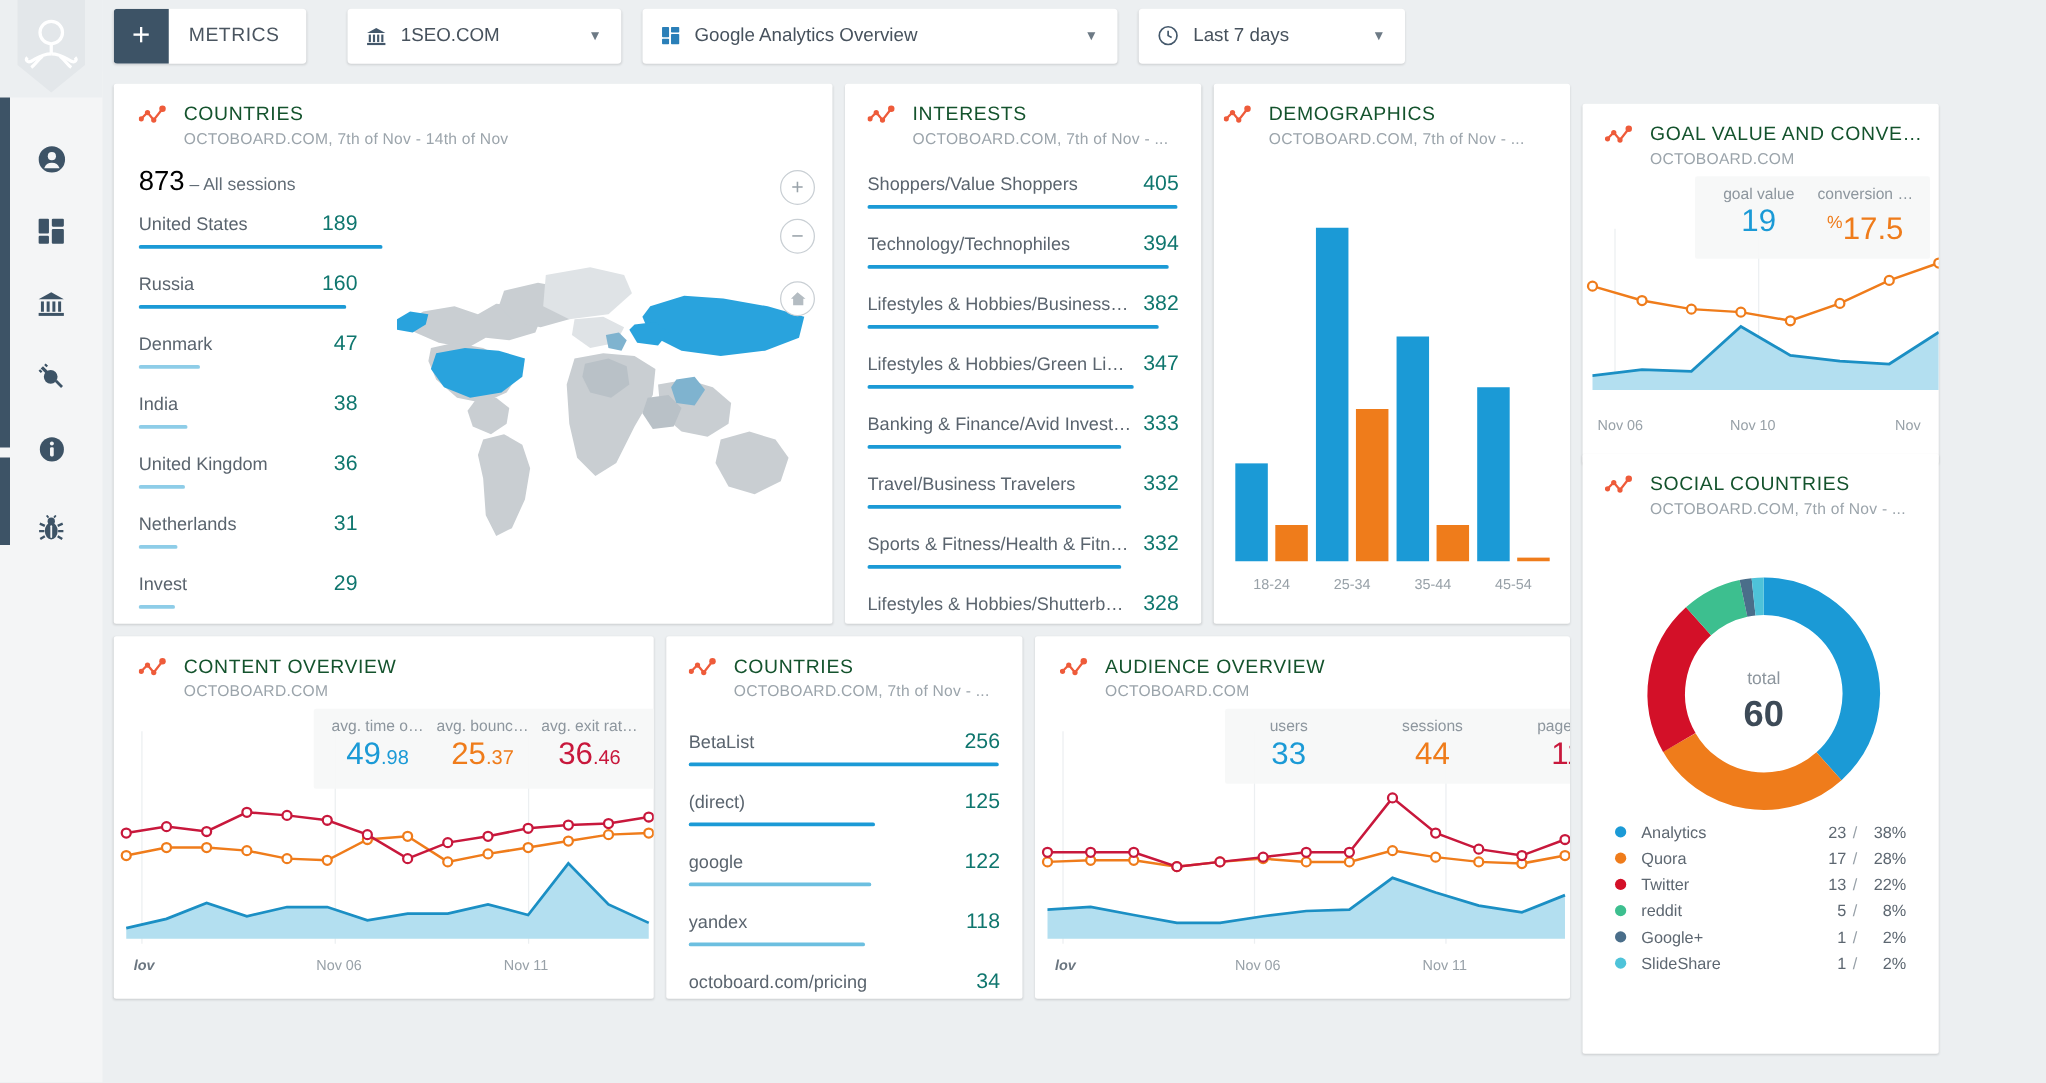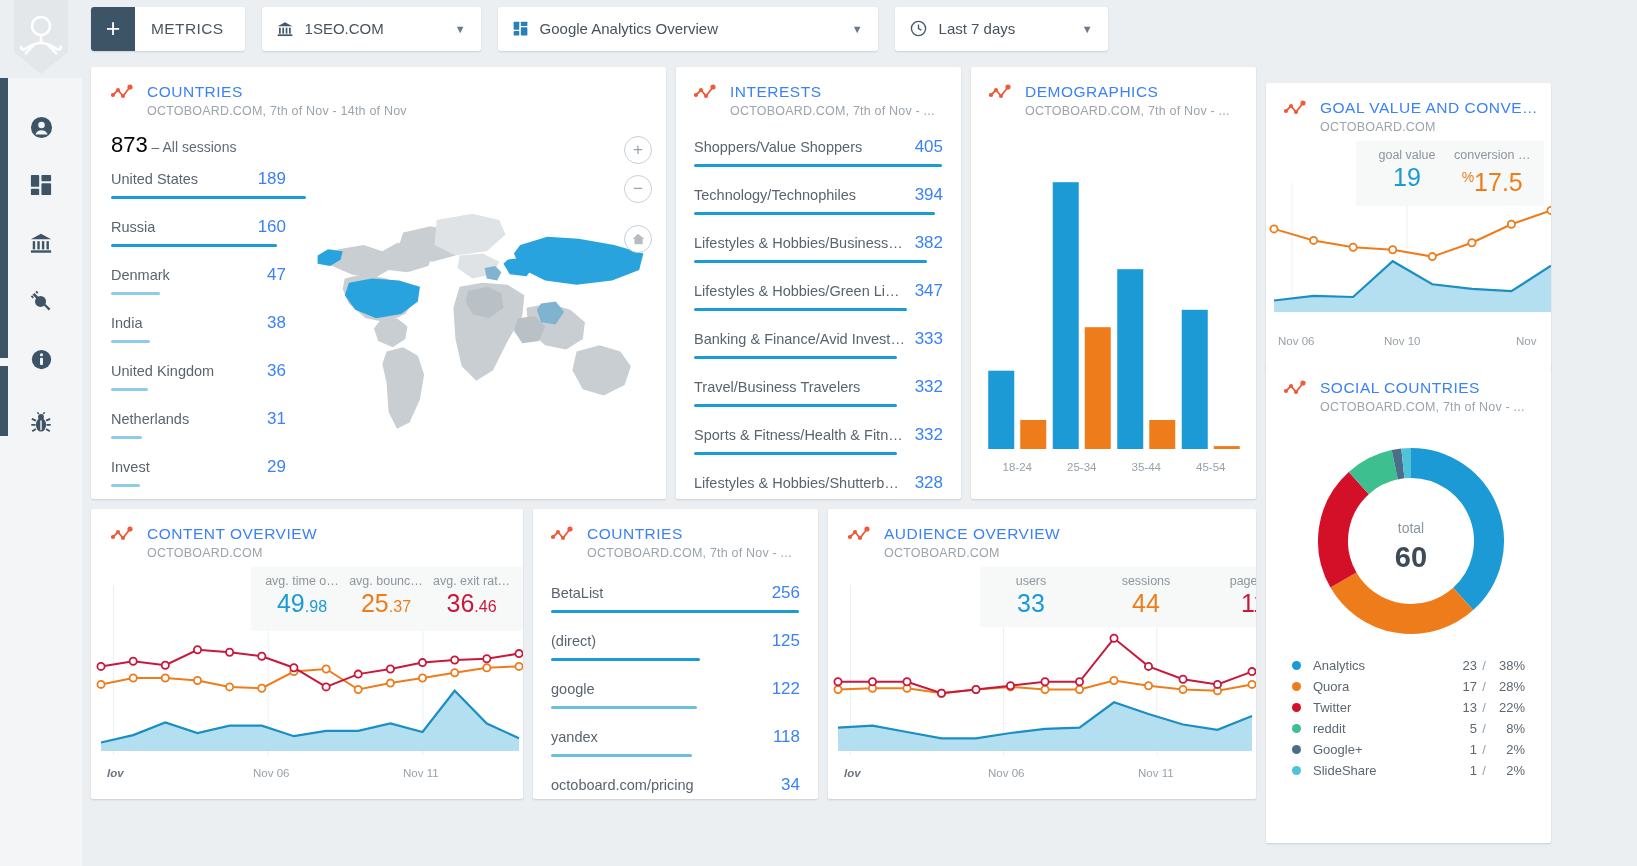--- a/index.html
+++ b/index.html
@@ -66,52 +66,52 @@
     box-shadow: 0 1px 2px rgba(0,0,0,.13);
     padding: 0 0 0 15px; cursor: pointer;
     color: #47525d; font-size: 15px;
   }
   .dd .dd-ico { margin-right: 12px; display: flex; align-items: center; color:#44586b;}
   .dd .dd-text { white-space: nowrap; }
   .dd .dd-caret {
     margin-left: auto; padding: 0 15px 0 12px;
     color: #6d7a85; font-size: 11px;
   }
-  .dd-site   { width: 219px; }
+  .dd-site   { width: 219px; margin-left: 16px; }
   .dd-report { width: 380px; }
   .dd-range  { width: 213px; }
 
   
   .board { position: absolute; left: 82px; top: 57px; right: 0; bottom: 0; padding: 10px 9px; }
   .card {
     position: absolute; background: #fff; border-radius: 2px;
     box-shadow: 0 1px 2px rgba(0,0,0,.14);
     overflow: hidden;
   }
   .card-head { padding: 16px 0 0 20px; }
   .card-title-row { display: flex; align-items: center; gap: 10px; }
   .spark-ico { width: 26px; height: 16px; flex: none; }
   .card-title {
-    font-size: 15.5px; color: #3b82f6; letter-spacing: .5px;
+    font-size: 15.5px; color: #14532d; letter-spacing: .5px;
     white-space: nowrap; overflow: hidden; text-overflow: ellipsis;
   }
   .card-sub {
     margin: 3px 0 0 36px; font-size: 12.5px; color: #9ba4ab;
     letter-spacing: .2px; white-space: nowrap; overflow: hidden; text-overflow: ellipsis;
   }
 
   
   .listrows { padding: 0 20px; }
   .lrow { position: relative; padding: 9px 0 9px 0; }
   .lrow-top { display: flex; align-items: baseline; }
   .lrow-name {
     flex: 1; font-size: 14.5px; color: #5a646e;
     white-space: nowrap; overflow: hidden; text-overflow: ellipsis; padding-right: 8px;
   }
-  .lrow-val { font-size: 17px; color: #3b82f6; font-weight: 400; }
+  .lrow-val { font-size: 17px; color: #0f766e; font-weight: 400; }
   .lrow-bar { height: 3px; margin-top: 7px; border-radius: 2px; }
 
   .big-total { padding: 14px 20px 2px 20px; font-size: 14px; color: #616c76; }
   .big-total b { font-size: 22px; color: #000000; font-weight: 400; }
 
   
   .metric-strip {
     position: absolute; display: flex; background: rgba(246,247,248,.93);
     border-radius: 2px; padding: 7px 14px 9px 14px; gap: 10px; z-index: 4;
   }
@@ -453,21 +453,21 @@
         <div class="lrow">
           <div class="lrow-top">
             <span class="lrow-name">Lifestyles &amp; Hobbies/Shutterb…</span>
             <span class="lrow-val">328</span>
           </div>
         </div>
       </div>
   </div>
 
   <div class="card" style="left:889px; top:10px; width:285px; height:432px;">
-    <div class="card-head" style="padding-left:18px">
+    <div class="card-head" style="padding-left:8px">
       <div class="card-title-row">
         <svg class="spark-ico" viewBox="0 0 26 16">
           <polyline points="2,11 7,6 12,12 19,3" fill="none" stroke="#ee5b3a" stroke-width="1.8"></polyline>
           <circle cx="2" cy="11" r="2.1" fill="#ee5b3a"></circle>
             <circle cx="7" cy="6" r="2.1" fill="#ee5b3a"></circle>
           <circle cx="12" cy="12" r="2.1" fill="#ee5b3a"></circle>
             <circle cx="19" cy="3" r="2.6" fill="#ee5b3a"></circle>
         </svg>
         <div class="card-title">DEMOGRAPHICS</div>
       </div>
@@ -542,21 +542,21 @@
           <polyline points="2,11 7,6 12,12 19,3" fill="none" stroke="#ee5b3a" stroke-width="1.8"></polyline>
           <circle cx="2" cy="11" r="2.1" fill="#ee5b3a"></circle>
             <circle cx="7" cy="6" r="2.1" fill="#ee5b3a"></circle>
           <circle cx="12" cy="12" r="2.1" fill="#ee5b3a"></circle>
             <circle cx="19" cy="3" r="2.6" fill="#ee5b3a"></circle>
         </svg>
         <div class="card-title">SOCIAL COUNTRIES</div>
       </div>
       <div class="card-sub">OCTOBOARD.COM, 7th of Nov - ...</div>
     </div>
-    <div id="donut" style="position:absolute; left:45px; top:78px; width:200px; height:200px;"><svg width="200" height="200">
+    <div id="donut" style="position:absolute; left:45px; top:92px; width:200px; height:200px;"><svg width="200" height="200">
           <path d="M 100.00 22.00 A 78 78 0 0 1 152.19 157.97" fill="none" stroke="#1b9ad6" stroke-width="30"></path>
           <path d="M 152.19 157.97 A 78 78 0 0 1 32.45 139.00" fill="none" stroke="#ef7c1b" stroke-width="30"></path>
           <path d="M 32.45 139.00 A 78 78 0 0 1 47.81 42.03" fill="none" stroke="#d31028" stroke-width="30"></path>
           <path d="M 47.81 42.03 A 78 78 0 0 1 83.78 23.70" fill="none" stroke="#3dbf8f" stroke-width="30"></path>
           <path d="M 83.78 23.70 A 78 78 0 0 1 91.85 22.43" fill="none" stroke="#4a6e8a" stroke-width="30"></path>
           <path d="M 91.85 22.43 A 78 78 0 0 1 100.00 22.00" fill="none" stroke="#4ec3d9" stroke-width="30"></path>
           <text x="100" y="92" text-anchor="middle" font-size="14" fill="#8d969e" font-family="Liberation Sans, sans-serif">total</text>
           <text x="100" y="126" text-anchor="middle" font-size="29" font-weight="bold" fill="#3d4a57" font-family="Liberation Sans, sans-serif">60</text>
         </svg></div>
     <div class="donut-legend" style="position:absolute; left:0; top:292px; width:285px;">

